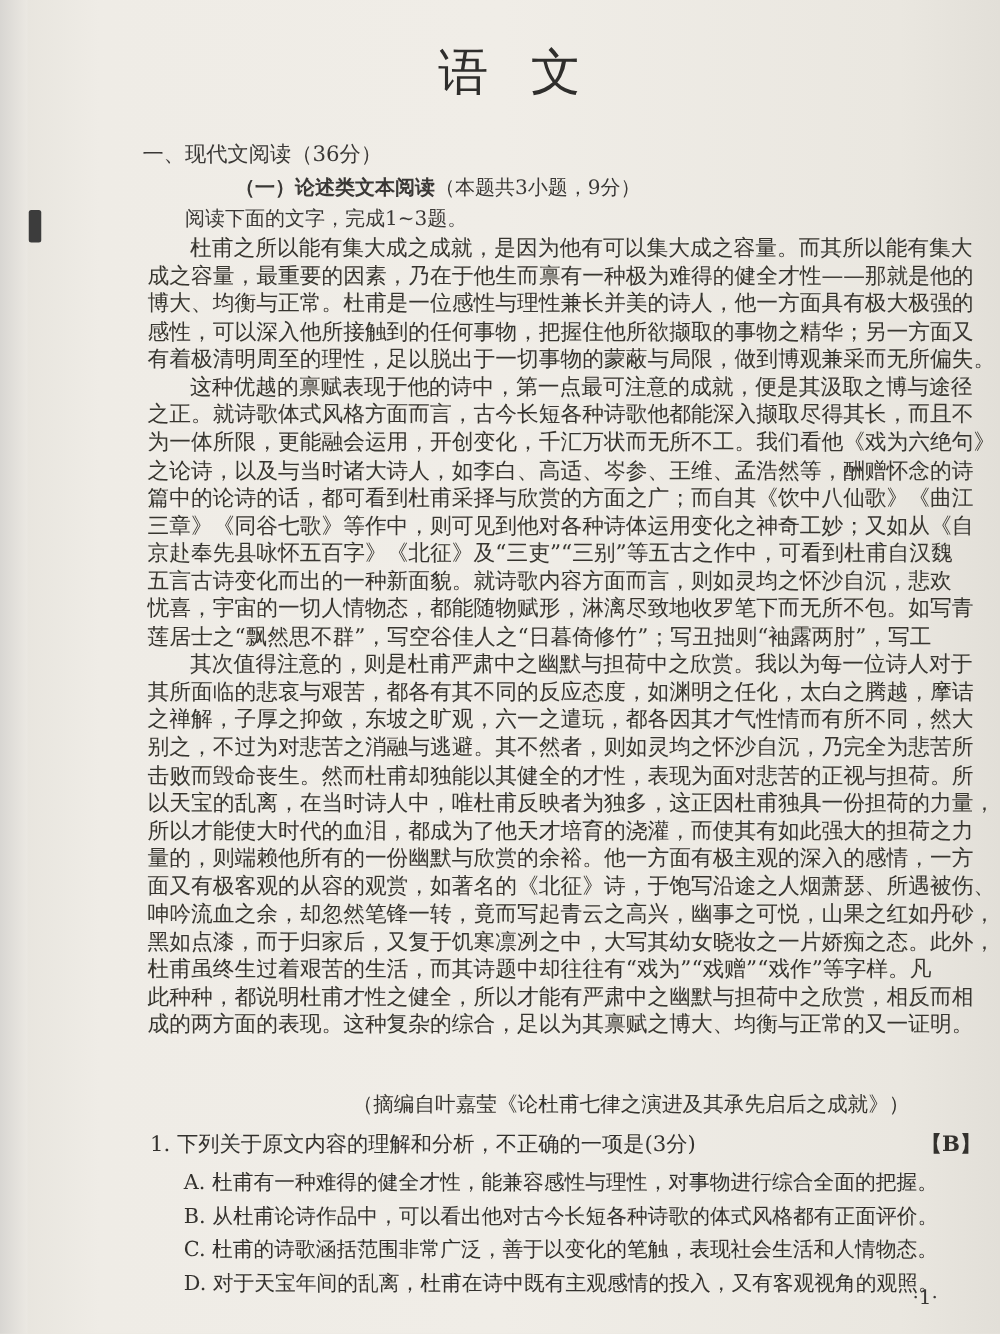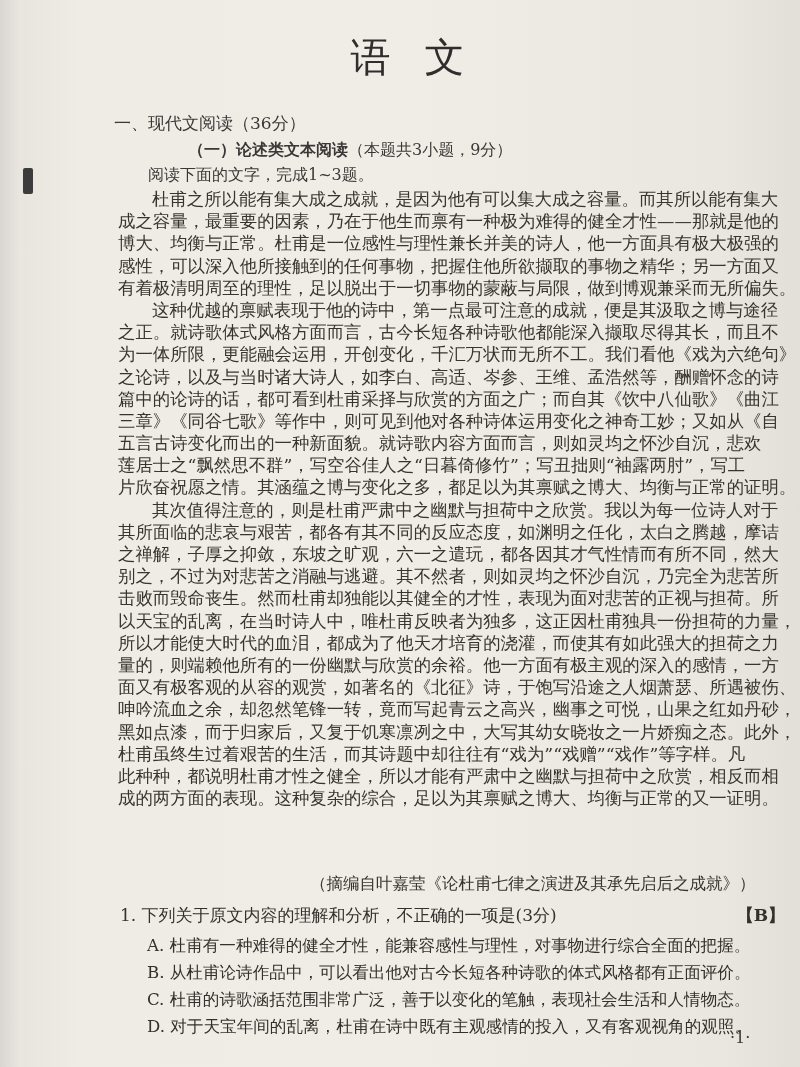--- a/index.html
+++ b/index.html
@@ -38,21 +38,21 @@
     position: absolute; left: 148px; top: 165px; font-size: 16px; color: #3a3836;
   }
   .passage {
     position: absolute; left: 118px; top: 188px; width: 600px;
     font-size: 17.4px; line-height: 22.2px; color: #37352f;
   }
   .line { white-space: nowrap; display: block; text-align: justify; text-align-last: justify; height: 22.2px; }
   .line.indent { padding-left: 34px; }
   .line.last { text-align-last: left; }
   .citation {
-    position: absolute; left: 282px; top: 873px; font-size: 16.5px; color: #37352f; margin-left: 28px;
+    position: absolute; left: 282px; top: 873px; font-size: 16.5px; color: #37352f;
   }
   .question {
     position: absolute; left: 120px; top: 904px; width: 665px; font-size: 17px; color: #33312d;
   }
   .q-stem { display: flex; justify-content: space-between; align-items: flex-end; }
   .answer { font-weight: bold; margin-right: 0; }
   .options { position: absolute; left: 147px; top: 932px; font-size: 16.6px; line-height: 27px; color: #33312d; }
   .option { white-space: nowrap; }
   .page-number {
     position: absolute; left: 730px; top: 1028px; font-size: 16px; color: #3a3836;
@@ -80,23 +80,24 @@
       <span class="line">成之容量，最重要的因素，乃在于他生而禀有一种极为难得的健全才性——那就是他的</span>
       <span class="line">博大、均衡与正常。杜甫是一位感性与理性兼长并美的诗人，他一方面具有极大极强的</span>
       <span class="line">感性，可以深入他所接触到的任何事物，把握住他所欲撷取的事物之精华；另一方面又</span>
       <span class="line last">有着极清明周至的理性，足以脱出于一切事物的蒙蔽与局限，做到博观兼采而无所偏失。</span>
       <span class="line indent">这种优越的禀赋表现于他的诗中，第一点最可注意的成就，便是其汲取之博与途径</span>
       <span class="line">之正。就诗歌体式风格方面而言，古今长短各种诗歌他都能深入撷取尽得其长，而且不</span>
       <span class="line">为一体所限，更能融会运用，开创变化，千汇万状而无所不工。我们看他《戏为六绝句》</span>
       <span class="line">之论诗，以及与当时诸大诗人，如李白、高适、岑参、王维、孟浩然等，酬赠怀念的诗</span>
       <span class="line">篇中的论诗的话，都可看到杜甫采择与欣赏的方面之广；而自其《饮中八仙歌》《曲江</span>
       <span class="line">三章》《同谷七歌》等作中，则可见到他对各种诗体运用变化之神奇工妙；又如从《自</span>
+      <span class="line">京赴奉先县咏怀五百字》《北征》及“三吏”“三别”等五古之作中，可看到杜甫自汉魏</span>
       <span class="line">五言古诗变化而出的一种新面貌。就诗歌内容方面而言，则如灵均之怀沙自沉，悲欢</span>
+      <span class="line">忧喜，宇宙的一切人情物态，都能随物赋形，淋漓尽致地收罗笔下而无所不包。如写青</span>
       <span class="line">莲居士之“飘然思不群”，写空谷佳人之“日暮倚修竹”；写丑拙则“袖露两肘”，写工</span>
-      <span class="line last">片欣奋祝愿之情。其涵蕴之博与变化之多，都足以为其禀赋之博大、均衡与正常的证明。</span>
       <span class="line indent">其次值得注意的，则是杜甫严肃中之幽默与担荷中之欣赏。我以为每一位诗人对于</span>
       <span class="line">其所面临的悲哀与艰苦，都各有其不同的反应态度，如渊明之任化，太白之腾越，摩诘</span>
       <span class="line">之禅解，子厚之抑敛，东坡之旷观，六一之遣玩，都各因其才气性情而有所不同，然大</span>
       <span class="line">别之，不过为对悲苦之消融与逃避。其不然者，则如灵均之怀沙自沉，乃完全为悲苦所</span>
       <span class="line">击败而毁命丧生。然而杜甫却独能以其健全的才性，表现为面对悲苦的正视与担荷。所</span>
       <span class="line">以天宝的乱离，在当时诗人中，唯杜甫反映者为独多，这正因杜甫独具一份担荷的力量，</span>
       <span class="line">所以才能使大时代的血泪，都成为了他天才培育的浇灌，而使其有如此强大的担荷之力</span>
       <span class="line">量的，则端赖他所有的一份幽默与欣赏的余裕。他一方面有极主观的深入的感情，一方</span>
       <span class="line">面又有极客观的从容的观赏，如著名的《北征》诗，于饱写沿途之人烟萧瑟、所遇被伤、</span>
       <span class="line">呻吟流血之余，却忽然笔锋一转，竟而写起青云之高兴，幽事之可悦，山果之红如丹砂，</span>

